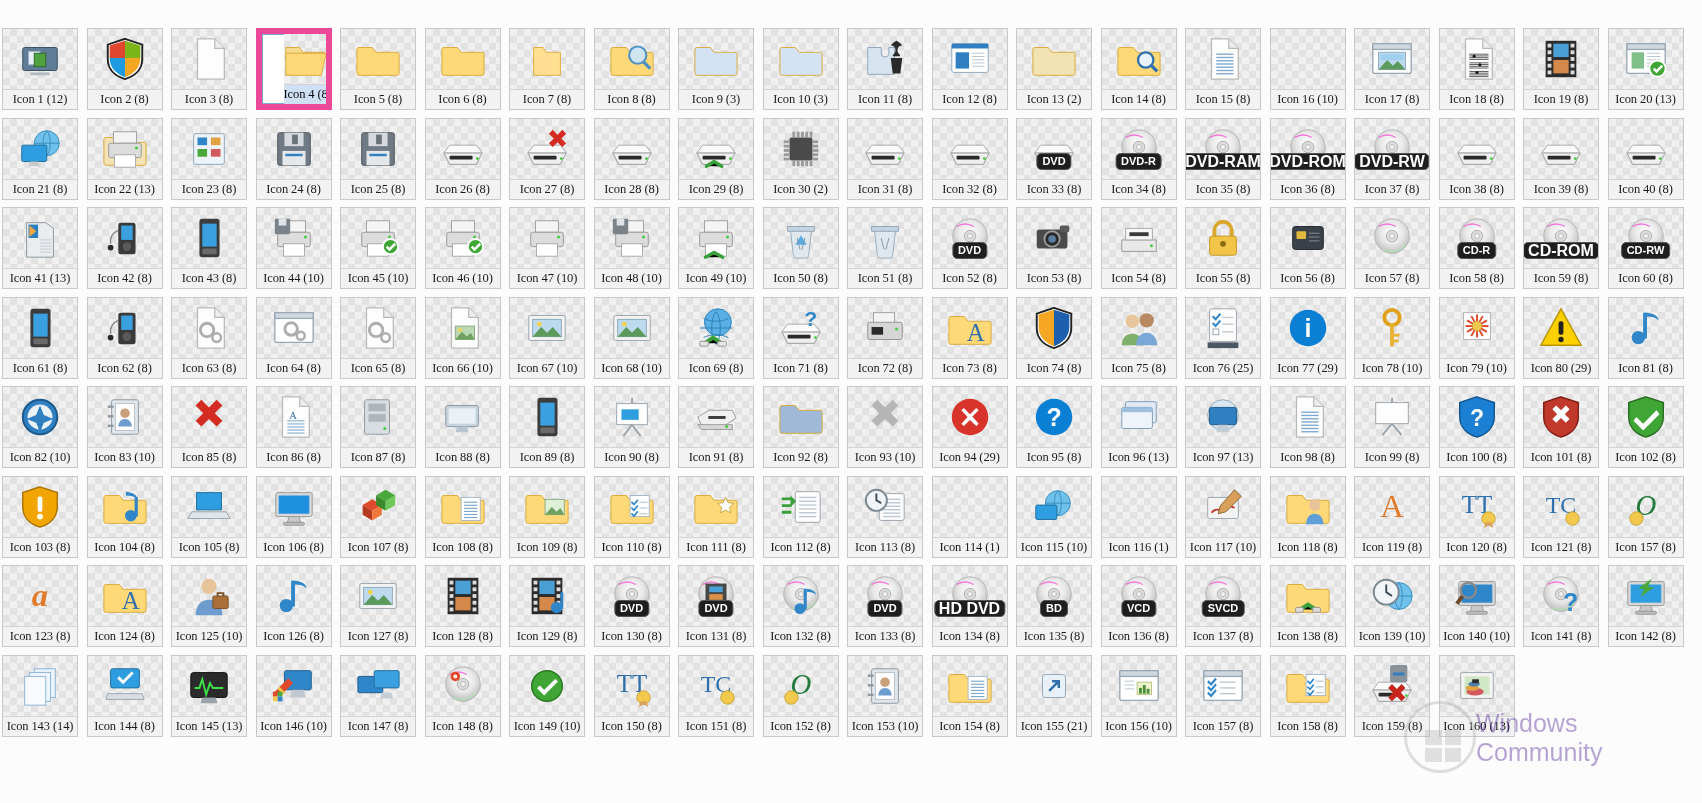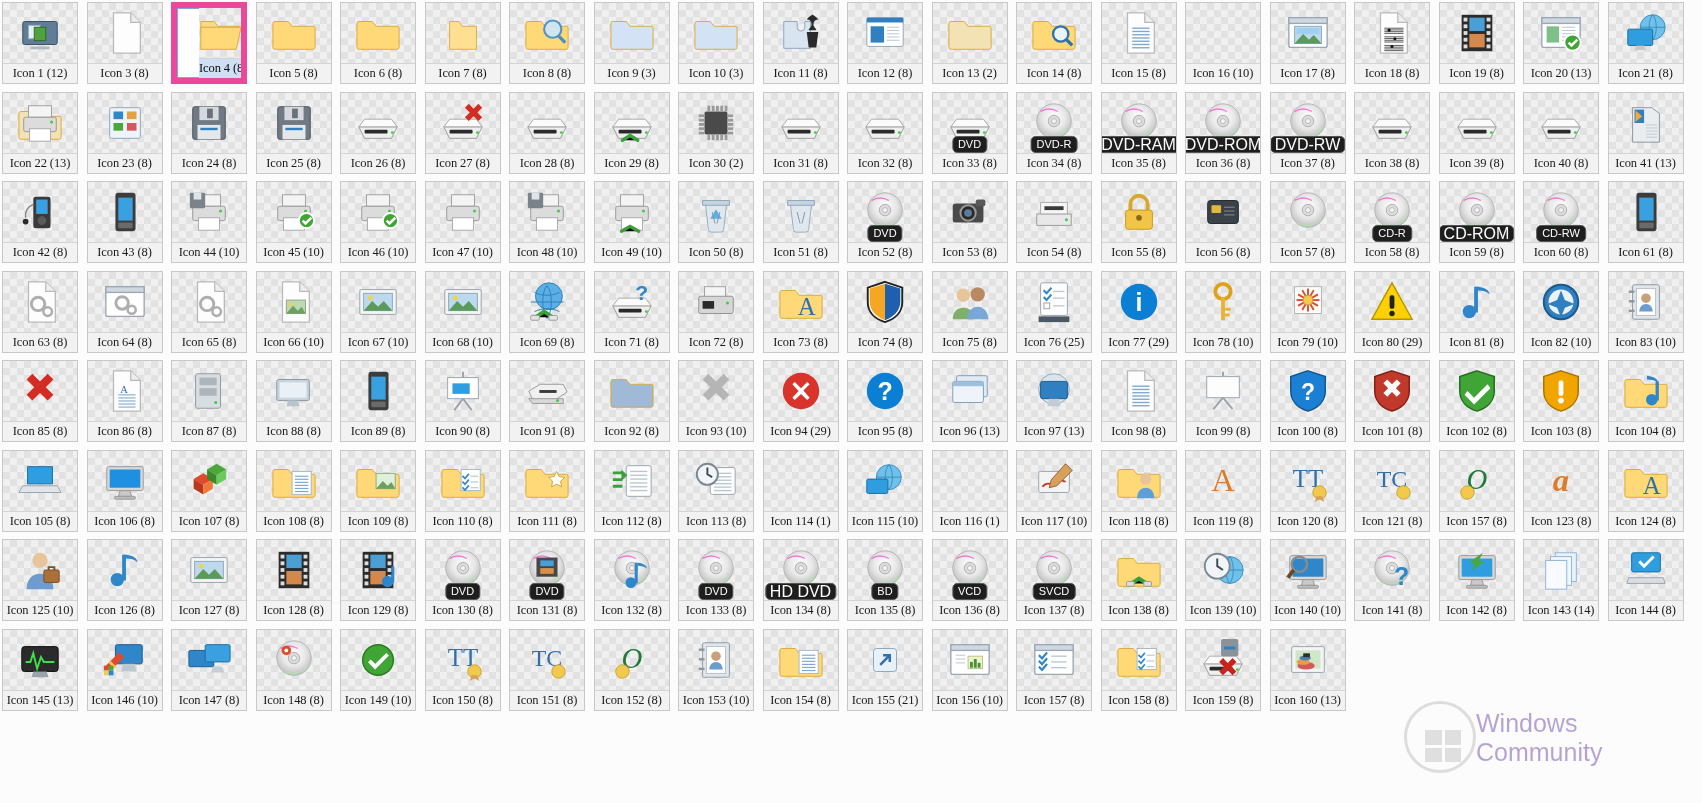--- a/index.html
+++ b/index.html
@@ -13,20 +13,21 @@
   #grid{
     position:relative;
     width:1702px;height:698px;
     display:grid;
     grid-template-columns:repeat(20, 78.5px);
     grid-auto-rows:89.5px;
     column-gap:6px;
     row-gap:0px;
     padding:2px 0 0 2px;
     box-sizing:border-box;
+    margin-top:26px;
   }
   .cell{
     position:relative;
     width:76px;height:82px;
     border:1px solid #c8c8c8;
     background:#fff;
     box-sizing:border-box;
     display:flex;
     flex-direction:column;
     align-items:stretch;
@@ -61,25 +62,25 @@
     letter-spacing:-0.1px;
   }
   .cell.selected .label{
     background:#cfe0f5;
     color:#0a0a0a;
   }
   .ico{width:46px;height:46px;display:block;}
   .badge{
     position:absolute;
     left:50%;transform:translateX(-50%);
-    bottom:0;
+    bottom:9px;
     background:#1e1e1e;
     color:#fff;
     font-family:"Liberation Sans", sans-serif;
-    font-size:11px;font-weight:normal;
+    font-size:11px;font-weight:bold;
     padding:1px 5px;
     border-radius:5px;
     border:1px solid #555;
     line-height:13px;
     white-space:nowrap;
   }
   .badge.sm{font-size:16px;padding:1px 4px;}
   #watermark{
     position:absolute;
     right:88px;bottom:22px;
@@ -123,20 +124,34 @@
             <rect x="14" y="38" width="20" height="3" fill="#b0bac4"></rect>
           </svg>
         </span>
       </div>
       <div class="label">Icon 1 (12)</div>
     </div>
     <div class="cell">
       <div class="thumb">
         <span>
           <svg class="ico" viewBox="0 0 48 48" xmlns="http://www.w3.org/2000/svg">
+            <path d="M24 3l18 6v15c0 11-8 18-18 21-10-3-18-10-18-21V9z" fill="#fff" stroke="#222" stroke-width="2"></path>
+            <path d="M24 5v18H8V10z" fill="#e1472e"></path>
+            <path d="M24 5v18h16V10z" fill="#7cb518"></path>
+            <path d="M24 23v20c-8-3-16-9-16-20z" fill="#1e9ae0"></path>
+            <path d="M24 23v20c8-3 16-9 16-20z" fill="#f5a623"></path>
+          </svg>
+        </span>
+      </div>
+      <div class="label">Icon 2 (8)</div>
+    </div>
+    <div class="cell">
+      <div class="thumb">
+        <span>
+          <svg class="ico" viewBox="0 0 48 48" xmlns="http://www.w3.org/2000/svg">
             <path d="M12 3h18l10 10v32H12z" fill="#fdfdfd" stroke="#b9b9b9" stroke-width="1.3"></path>
             <path d="M30 3v10h10" fill="#eee" stroke="#b9b9b9" stroke-width="1.3"></path>
           </svg>
         </span>
       </div>
       <div class="label">Icon 3 (8)</div>
     </div>
     <div class="cell selected">
       <div class="thumb">
         <span>
@@ -1035,20 +1050,34 @@
             <rect x="17" y="35" width="15" height="6" rx="1" fill="#6a6a6a"></rect>
           </svg>
         </span>
       </div>
       <div class="label">Icon 61 (8)</div>
     </div>
     <div class="cell">
       <div class="thumb">
         <span>
           <svg class="ico" viewBox="0 0 48 48" xmlns="http://www.w3.org/2000/svg">
+            <rect x="17" y="8" width="18" height="33" rx="2.5" fill="#3a3a3a"></rect>
+            <rect x="20" y="11" width="12" height="15" fill="#3aa0e0"></rect>
+            <circle cx="26" cy="33" r="4.5" fill="#5a5a5a"></circle>
+            <path d="M17 16c-6 2-9 8-8 14" stroke="#888" stroke-width="1.5" fill="none"></path>
+            <circle cx="9" cy="34" r="3" fill="#2a2a2a"></circle>
+          </svg>
+        </span>
+      </div>
+      <div class="label">Icon 62 (8)</div>
+    </div>
+    <div class="cell">
+      <div class="thumb">
+        <span>
+          <svg class="ico" viewBox="0 0 48 48" xmlns="http://www.w3.org/2000/svg">
             <path d="M12 3h18l10 10v32H12z" fill="#fdfdfd" stroke="#b9b9b9" stroke-width="1.3"></path>
             <path d="M30 3v10h10" fill="#eee" stroke="#b9b9b9" stroke-width="1.3"></path>
             <circle cx="22" cy="26" r="7" fill="none" stroke="#aeaeae" stroke-width="3"></circle>
             <circle cx="32" cy="34" r="4.5" fill="none" stroke="#aeaeae" stroke-width="2.6"></circle>
           </svg>
         </span>
       </div>
       <div class="label">Icon 63 (8)</div>
     </div>
     <div class="cell">

